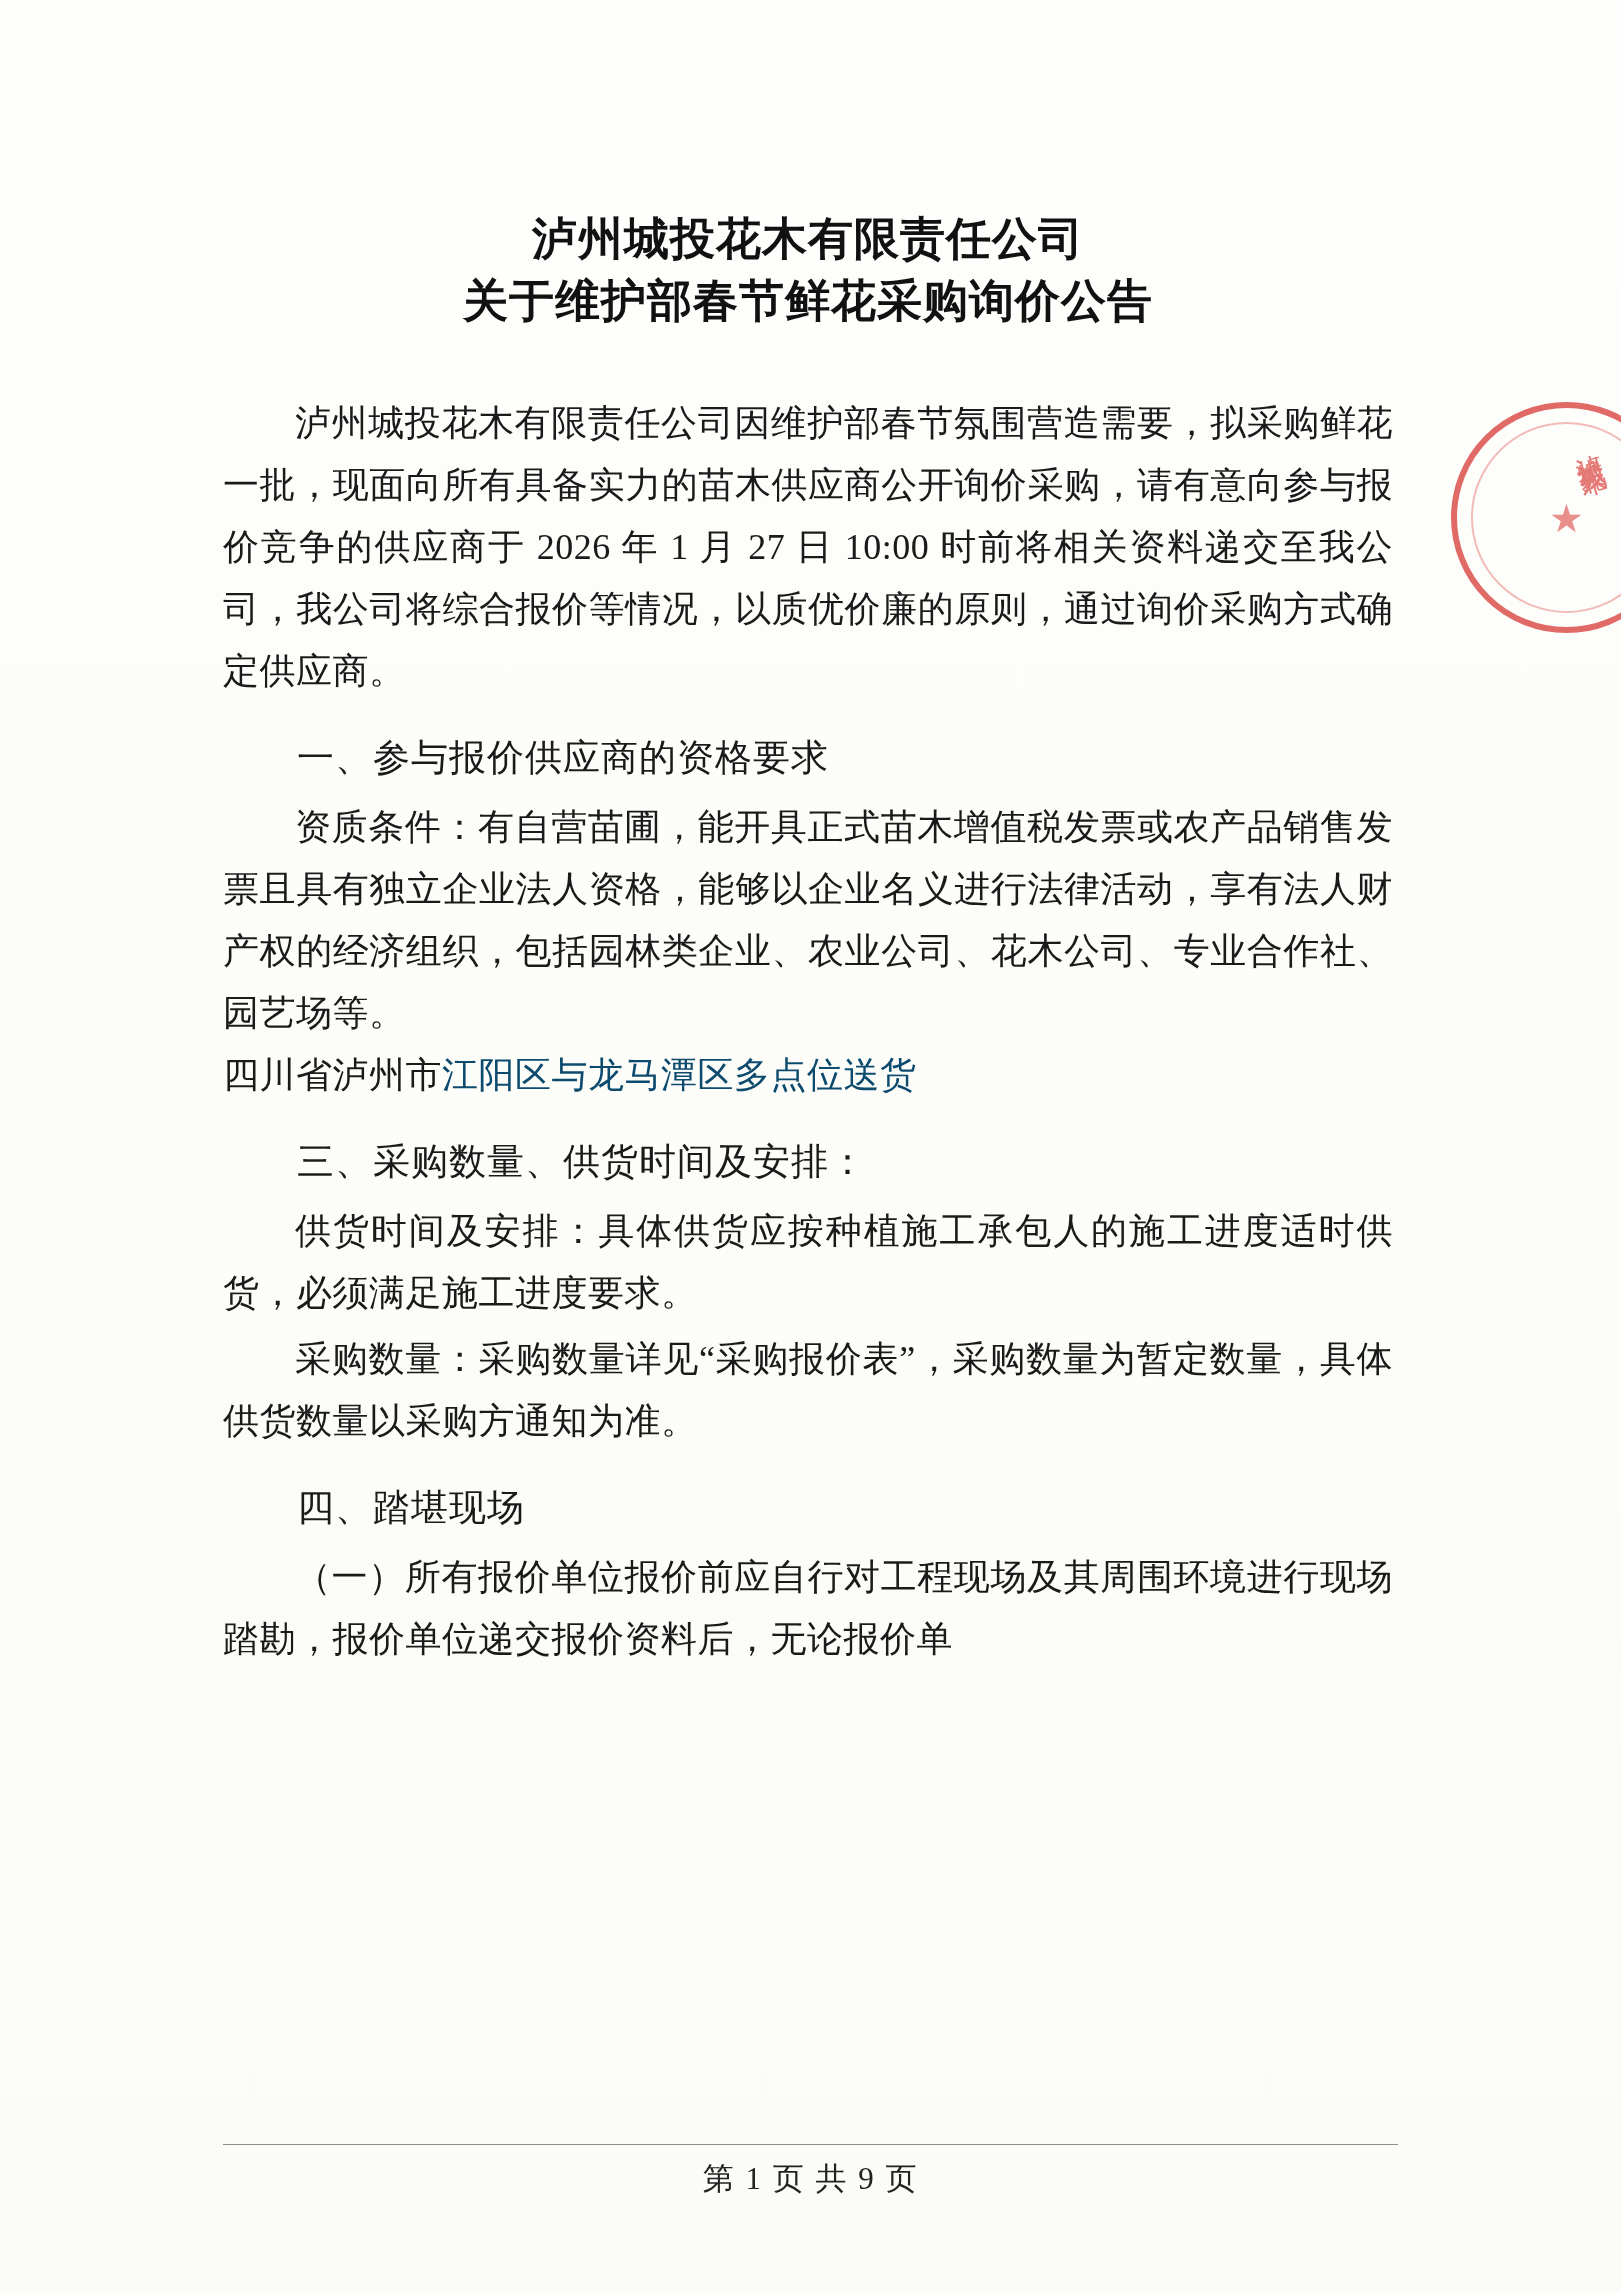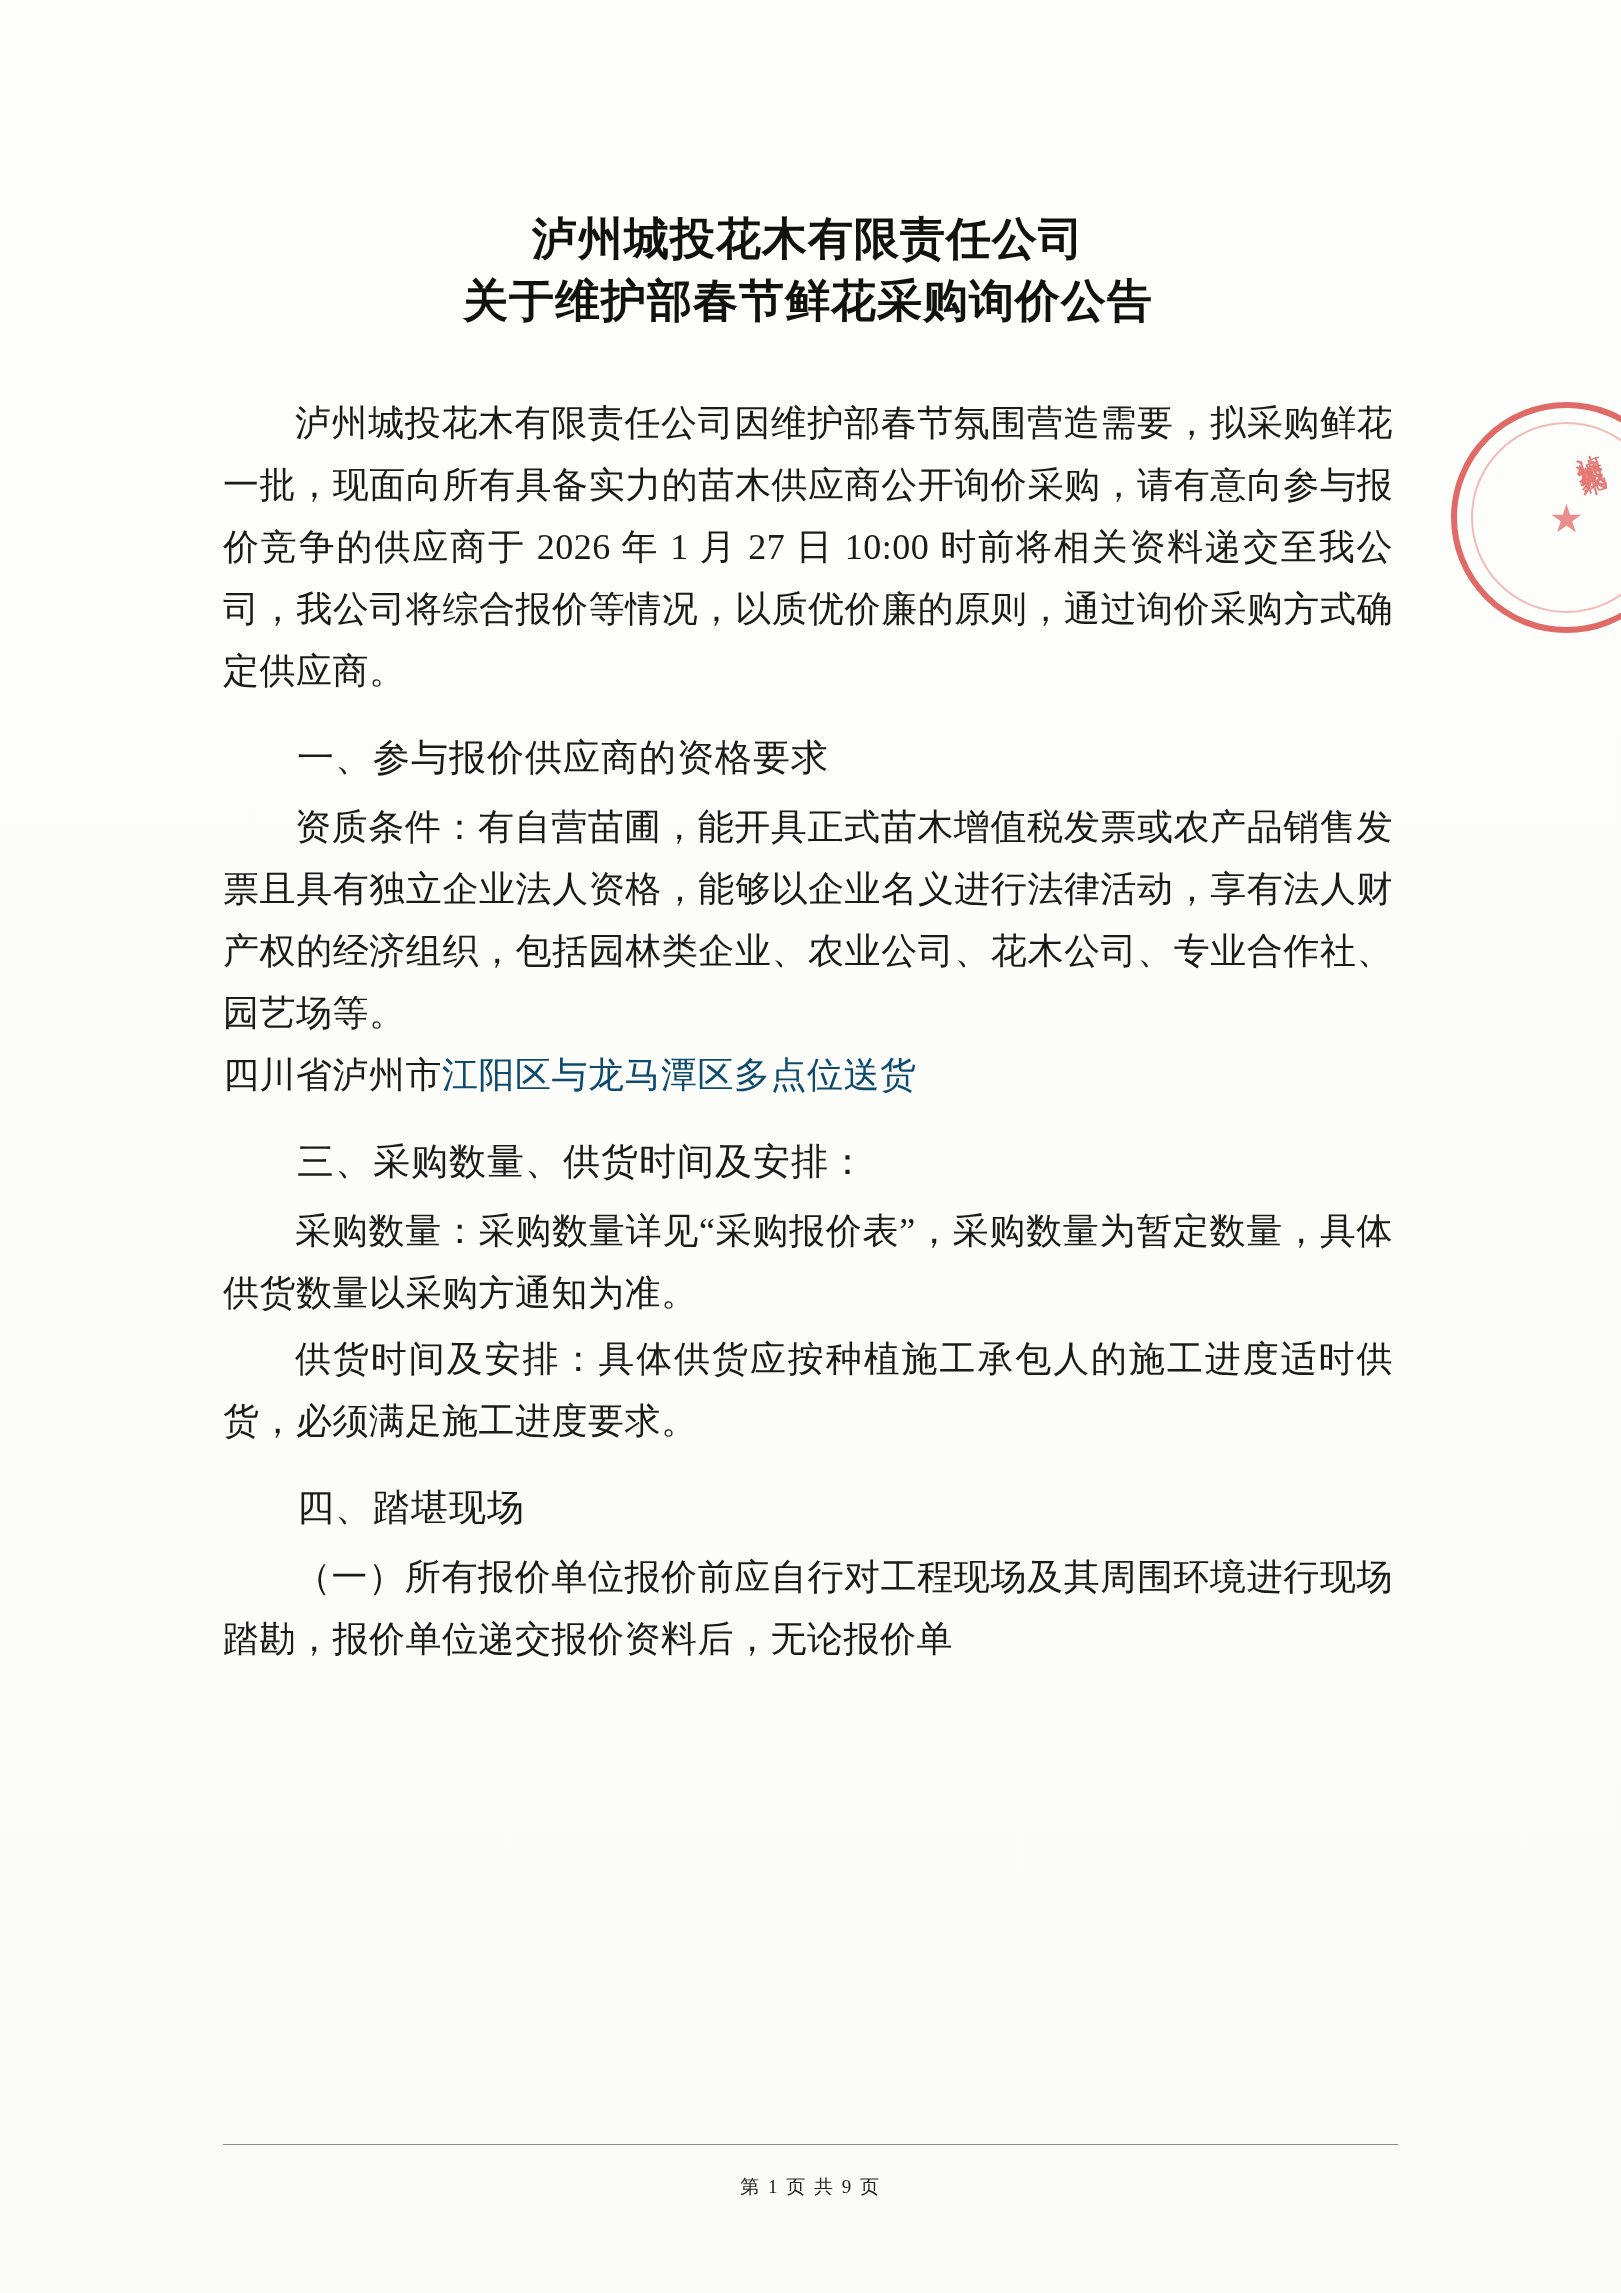--- a/index.html
+++ b/index.html
@@ -77,21 +77,21 @@
   }
   .hl {
     color: #0c4a6e;
   }
   .footer {
     position: absolute;
     left: 0;
     right: 0;
     bottom: 94px;
     text-align: center;
-    font-size: 19px;
+    font-size: 31px;
     letter-spacing: 2px;
     color: #222;
   }
   .footer-rule {
     position: absolute;
     left: 223px;
     right: 223px;
     bottom: 149px;
     border-top: 1px solid #8d8d8d;
   }
@@ -160,22 +160,22 @@
     <div class="body-block">
 
       <p class="para">泸州城投花木有限责任公司因维护部春节氛围营造需要，拟采购鲜花一批，现面向所有具备实力的苗木供应商公开询价采购，请有意向参与报价竞争的供应商于 2026 年 1 月 27 日 10:00 时前将相关资料递交至我公司，我公司将综合报价等情况，以质优价廉的原则，通过询价采购方式确定供应商。</p>
 
       <h2 class="sec">一、参与报价供应商的资格要求</h2>
       <p class="para">资质条件：有自营苗圃，能开具正式苗木增值税发票或农产品销售发票且具有独立企业法人资格，能够以企业名义进行法律活动，享有法人财产权的经济组织，包括园林类企业、农业公司、花木公司、专业合作社、园艺场等。</p>
 
       <p class="plain"><span>四川省泸州市</span><span class="hl">江阳区与龙马潭区多点位送货</span></p>
 
       <h2 class="sec">三、采购数量、供货时间及安排：</h2>
+      <p class="para">供货时间及安排：具体供货应按种植施工承包人的施工进度适时供货，必须满足施工进度要求。</p>
       <p class="para">采购数量：采购数量详见“采购报价表”，采购数量为暂定数量，具体供货数量以采购方通知为准。</p>
-      <p class="para">供货时间及安排：具体供货应按种植施工承包人的施工进度适时供货，必须满足施工进度要求。</p>
 
       <h2 class="sec">四、踏堪现场</h2>
       <p class="para">（一）所有报价单位报价前应自行对工程现场及其周围环境进行现场踏勘，报价单位递交报价资料后，无论报价单</p>
 
     </div>
   </div>
 
   <div class="footer-rule"></div>
   <div class="footer">第 1 页 共 9 页</div>
 </div>

